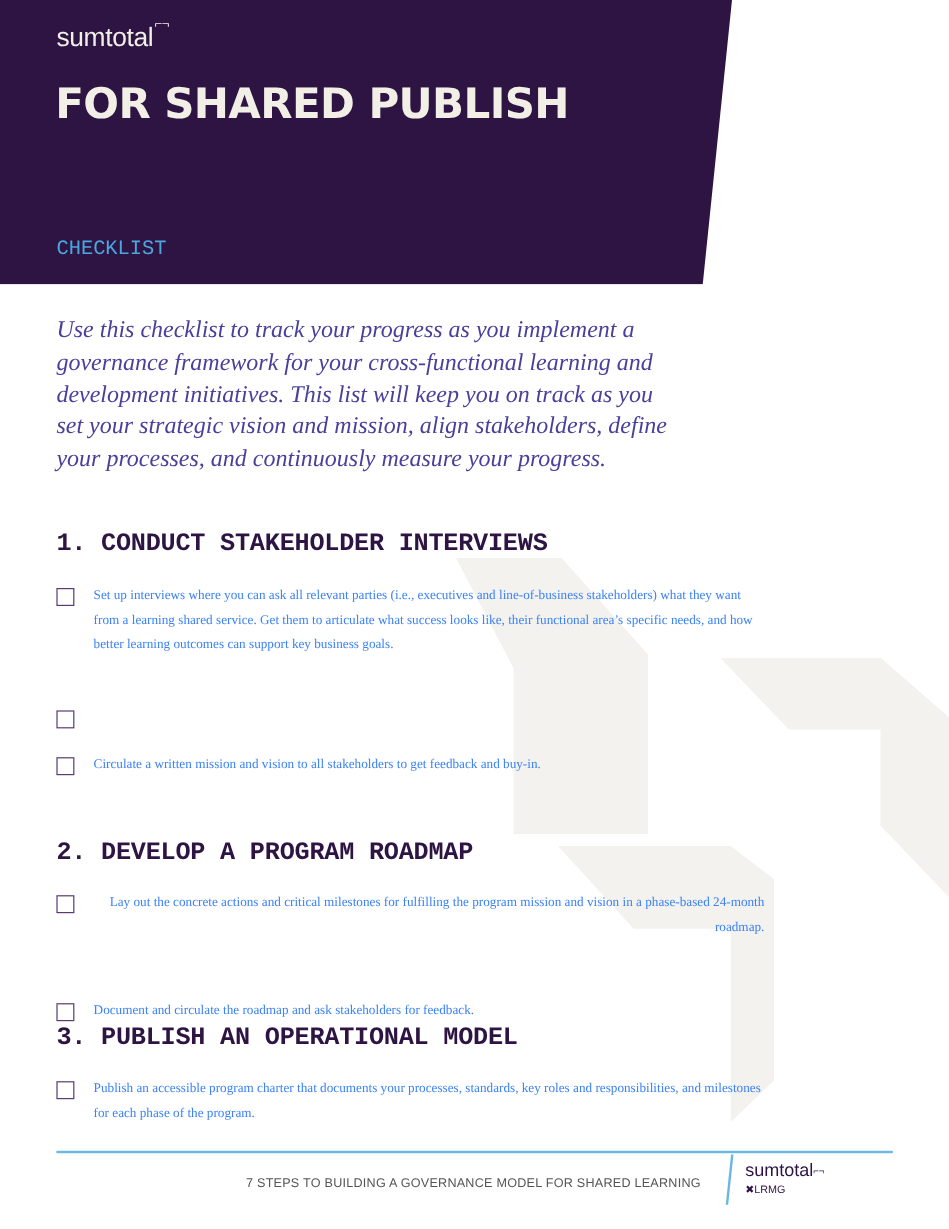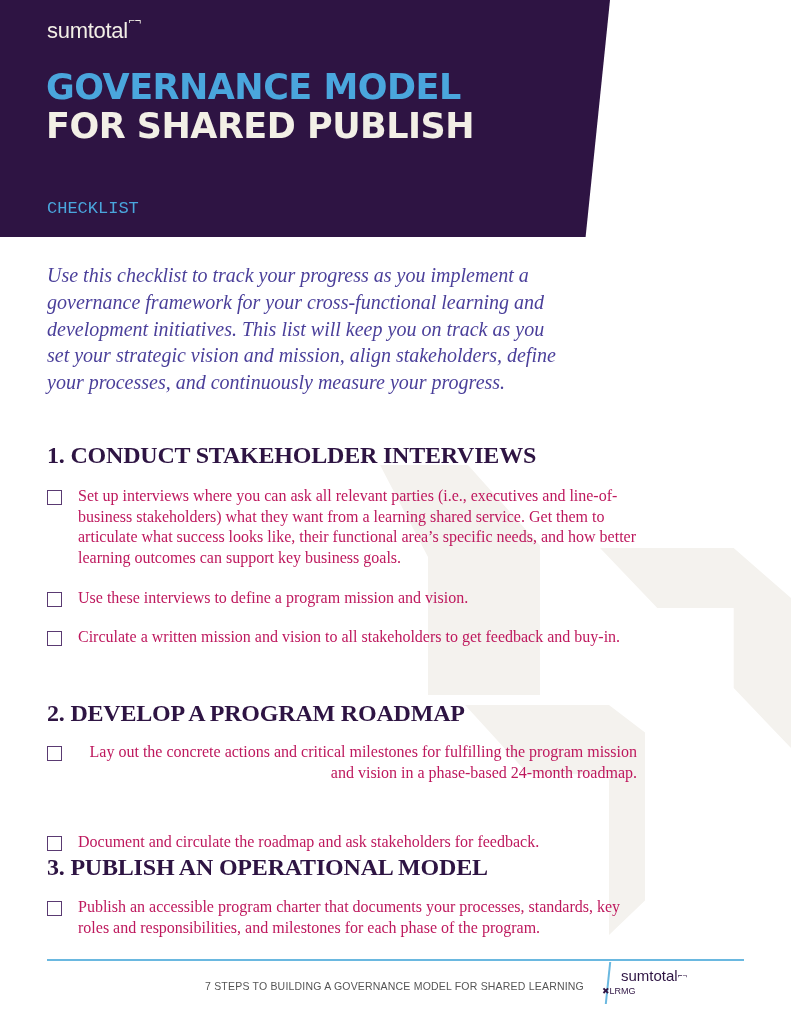--- a/index.html
+++ b/index.html
@@ -35,81 +35,79 @@
       font-family: "Liberation Serif", serif; font-style: italic;
       font-size: 20px; line-height: 26.8px; color: #4a3f9a;
     }
 
     
     .wm { position: absolute; background: #f4f2ee; }
 
     
     .section-title {
       position: absolute; left: 47px;
-      font-family: Liberation Serif, serif; font-weight: bold;
-      font-size: 24px; color: #2e1443; letter-spacing: -0.2px;
+      font-family: Liberation Mono, monospace; font-weight: bold;
+      font-size: 21px; color: #2e1443; letter-spacing: -0.2px;
     }
     .item {
       position: absolute; left: 47px; width: 590px; display: flex;
     }
     .checkbox {
       flex: 0 0 15px; width: 15px; height: 15px;
       border: 1.6px solid #5a3a72; margin-top: 4px; margin-right: 16px; background: #fff;
     }
     .item-text {
-      font-family: "Liberation Serif", serif; font-size: 16px; line-height: 20.5px; color: #be185d;
+      font-family: "Liberation Serif", serif; font-size: 11px; line-height: 20.5px; color: #3b82f6;
     }
 
     
     .footer-rule { position: absolute; left: 47px; top: 959px; width: 697px; height: 1.5px; background: #6ab8e0; }
     .footer-text {
       position: absolute; left: 205px; top: 980px;
       font-family: "Liberation Sans", sans-serif; font-size: 10.5px; color: #555; letter-spacing: 0.2px;
     }
     .footer-divider {
       position: absolute; left: 607px; top: 962px; width: 1.5px; height: 42px; background: #6ab8e0;
       transform: skewX(-6deg);
     }
     .footer-logo {
       position: absolute; left: 621px; top: 968px;
       font-family: "Liberation Sans", sans-serif; font-size: 15px; color: #2e1443; line-height: 15px;
     }
     .footer-logo .mark { font-size: 8px; vertical-align: top; }
     .footer-sub {
-      position: absolute; left: 602px; top: 986px;
+      position: absolute; left: 621px; top: 986px;
       font-family: "Liberation Sans", sans-serif; font-size: 9px; color: #2e1443; line-height: 10px;
     }
   </style>
 </head>
 <body>
 
 <div class="wm" style="left:380px; top:465px; width:160px; height:230px; clip-path: polygon(0 0, 55% 0, 100% 35%, 100% 100%, 30% 100%, 30% 40%, 0 0);"></div>
 <div class="wm" style="left:600px; top:548px; width:191px; height:200px; clip-path: polygon(0 0, 70% 0, 100% 25%, 100% 100%, 70% 70%, 70% 30%, 30% 30%, 0 0);"></div>
 <div class="wm" style="left:465px; top:705px; width:180px; height:230px; clip-path: polygon(0 0, 80% 0, 100% 12%, 100% 85%, 80% 100%, 80% 30%, 35% 30%, 0 0);"></div>
 
 <div class="header"></div>
 <div class="logo">
   <span>sumtotal</span><span class="mark">⌐¬</span>
 </div>
 <div class="title">
-  <div class="accent">GOVERNANCE MODEL</div>
   <div>FOR SHARED PUBLISH</div>
 </div>
 <div class="subtitle">CHECKLIST</div>
 
 <p class="intro">Use this checklist to track your progress as you implement a governance framework for your cross-functional learning and development initiatives. This list will keep you on track as you set your strategic vision and mission, align stakeholders, define your processes, and continuously measure your progress.</p>
 
 <div class="section-title" style="top:442px;">1. CONDUCT STAKEHOLDER INTERVIEWS</div>
 <div class="item" style="top:486px;">
   <span class="checkbox"></span>
   <span class="item-text">Set up interviews where you can ask all relevant parties (i.e., executives and line-of-business stakeholders) what they want from a learning shared service. Get them to articulate what success looks like, their functional area’s specific needs, and how better learning outcomes can support key business goals.</span>
 </div>
 <div class="item" style="top:588px;">
   <span class="checkbox"></span>
-  <span class="item-text">Use these interviews to define a program mission and vision.</span>
 </div>
 <div class="item" style="top:627px;">
   <span class="checkbox"></span>
   <span class="item-text">Circulate a written mission and vision to all stakeholders to get feedback and buy-in.</span>
 </div>
 
 <div class="section-title" style="top:700px;">2. DEVELOP A PROGRAM ROADMAP</div>
 <div class="item" style="top:742px;text-align:right;">
   <span class="checkbox"></span>
   <span class="item-text">Lay out the concrete actions and critical milestones for fulfilling the program mission and vision in a phase-based 24-month roadmap.</span>

